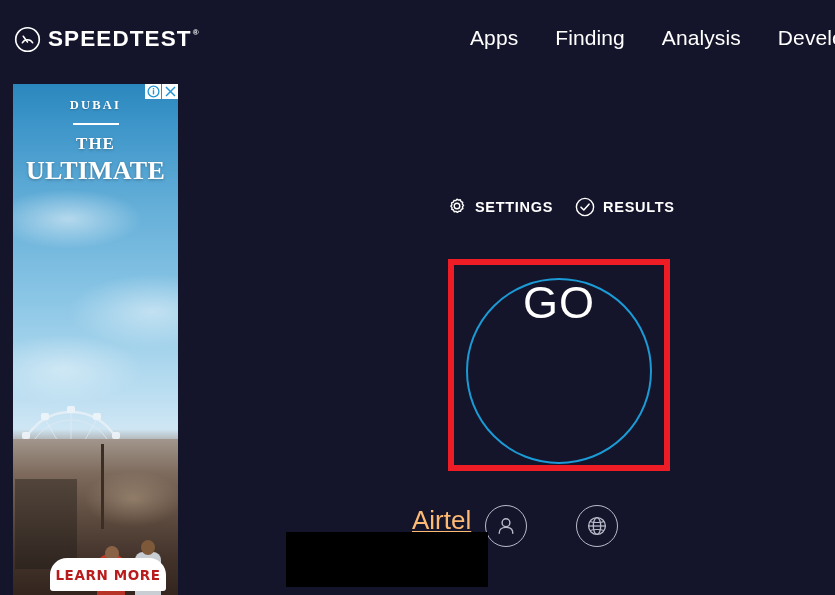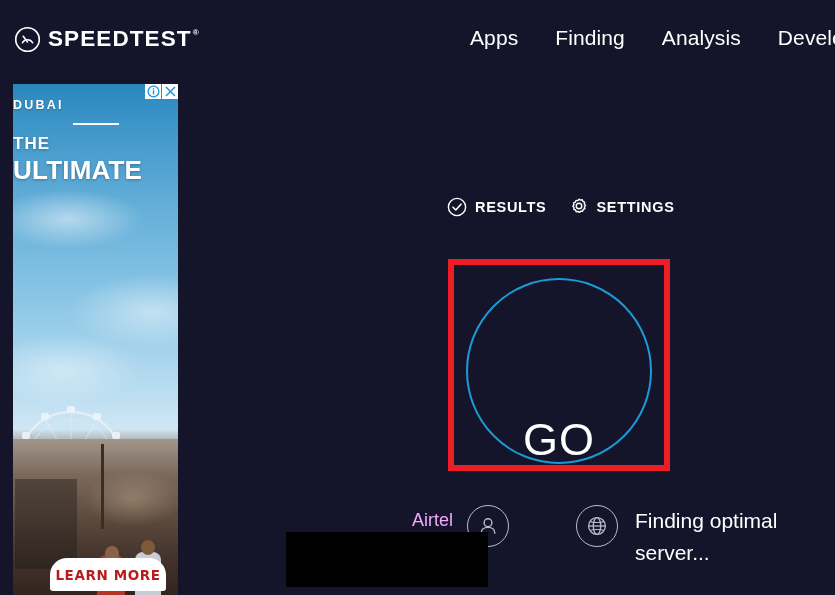--- a/index.html
+++ b/index.html
@@ -130,23 +130,23 @@
     background: #c9cdd4;
   }
   #ad .man-head {
     position: absolute; left: 128px; top: 456px;
     width: 14px; height: 15px; border-radius: 50%;
     background: #7d5839;
   }
   #ad-headline {
     position: absolute; left: 0; top: 12px;
     width: 165px;
-    text-align: left;
-    color: #ffffff;
-    font-family: Liberation Sans, sans-serif;
+    text-align: center;
+    color: #ffffff;
+    font-family: Liberation Serif, serif;
   }
   #ad-headline .pre {
     font-size: 12.5px;
     font-weight: bold;
     letter-spacing: 2.2px;
     line-height: 18px;
     display: block;
     text-shadow: 0 1px 2px rgba(0,0,0,.25);
   }
   #ad-rule {
@@ -214,42 +214,43 @@
     width: 222px; height: 212px;
     border: 6px solid #ee1c25;
     background: transparent;
   }
   #go-button {
     position: absolute;
     left: 466px; top: 278px;
     width: 186px; height: 186px;
     border-radius: 50%;
     border: 2px solid #1b9ad6;
-    display: flex; align-items: flex-end; justify-content: center;
+    display: flex; align-items: flex-start; justify-content: center;
     cursor: pointer;
     background: transparent;
   }
   #go-label {
     color: #ffffff;
     font-size: 45px;
     font-weight: 500;
     letter-spacing: 1px;
     line-height: 1;
   }
 
   
   #isp-block {
     position: absolute; left: 412px; top: 505px;
     display: flex; align-items: flex-start; gap: 14px;
   }
   #isp-name {
-    color: #f0abfc;
-    font-size: 18px;
+    color: #fdba74;
+    font-size: 26px;
     line-height: 30px;
     white-space: nowrap;
+    text-decoration: underline;
   }
   .circle-icon {
     width: 42px; height: 42px;
     border-radius: 50%;
     border: 1.5px solid #b9bcc9;
     display: flex; align-items: center; justify-content: center;
     flex: 0 0 auto;
     cursor: pointer;
   }
   .circle-icon svg { display: block; }
@@ -375,36 +376,36 @@
 
     <div id="ad-cta">
       <span>LEARN MORE</span>
     </div>
   </div>
 
   <div id="toolbar">
     <div class="tool">
       <span>
         <svg width="20" height="20" viewBox="0 0 20 20">
-          <circle cx="10" cy="10" r="8.6" fill="none" stroke="#ffffff" stroke-width="1.4"></circle>
-          <path d="M6 10.2 L8.8 13 L14 7.2" fill="none" stroke="#ffffff" stroke-width="1.6" stroke-linecap="round" stroke-linejoin="round"></path>
-        </svg>
-      </span>
-      <span class="tool-label">RESULTS</span>
-    </div>
-    <div class="tool">
-      <span>
-        <svg width="20" height="20" viewBox="0 0 20 20">
           <g fill="none" stroke="#ffffff" stroke-width="1.4" stroke-linejoin="round">
             <path d="M10 2.2 L11.5 3.1 L13.3 2.7 L14 4.5 L15.7 5.3 L15.3 7.1 L16.6 8.4 L15.4 9.9 L15.9 11.7 L14.2 12.5 L13.6 14.3 L11.8 14.2 L10.4 15.4 L9 14.4 L7.2 14.7 L6.5 13 L4.8 12.3 L5 10.5 L3.8 9.1 L4.9 7.7 L4.6 5.9 L6.3 5.2 L7 3.4 L8.8 3.6 Z"></path>
           </g>
           <circle cx="10" cy="9" r="2.8" fill="none" stroke="#ffffff" stroke-width="1.4"></circle>
         </svg>
       </span>
       <span class="tool-label">SETTINGS</span>
+    </div>
+    <div class="tool">
+      <span>
+        <svg width="20" height="20" viewBox="0 0 20 20">
+          <circle cx="10" cy="10" r="8.6" fill="none" stroke="#ffffff" stroke-width="1.4"></circle>
+          <path d="M6 10.2 L8.8 13 L14 7.2" fill="none" stroke="#ffffff" stroke-width="1.6" stroke-linecap="round" stroke-linejoin="round"></path>
+        </svg>
+      </span>
+      <span class="tool-label">RESULTS</span>
     </div>
   </div>
 
   <div id="go-highlight"></div>
   <div id="go-button">
     <span id="go-label">GO</span>
   </div>
 
   <div id="isp-block">
     <span id="isp-name">Airtel</span>
@@ -419,18 +420,17 @@
   <div id="server-block">
     <div class="circle-icon">
       <svg width="24" height="24" viewBox="0 0 24 24">
         <circle cx="12" cy="12" r="8.4" fill="none" stroke="#b9bcc9" stroke-width="1.3"></circle>
         <ellipse cx="12" cy="12" rx="3.7" ry="8.4" fill="none" stroke="#b9bcc9" stroke-width="1.3"></ellipse>
         <line x1="3.6" y1="12" x2="20.4" y2="12" stroke="#b9bcc9" stroke-width="1.3"></line>
         <path d="M5.2 7.4 C7.6 8.8 16.4 8.8 18.8 7.4" fill="none" stroke="#b9bcc9" stroke-width="1.1"></path>
         <path d="M5.2 16.6 C7.6 15.2 16.4 15.2 18.8 16.6" fill="none" stroke="#b9bcc9" stroke-width="1.1"></path>
       </svg>
     </div>
-    <span id="server-status">Finding optimal server...</span>
   </div>
 
   <div id="redaction"></div>
 
 </div>
 
 </body></html>

